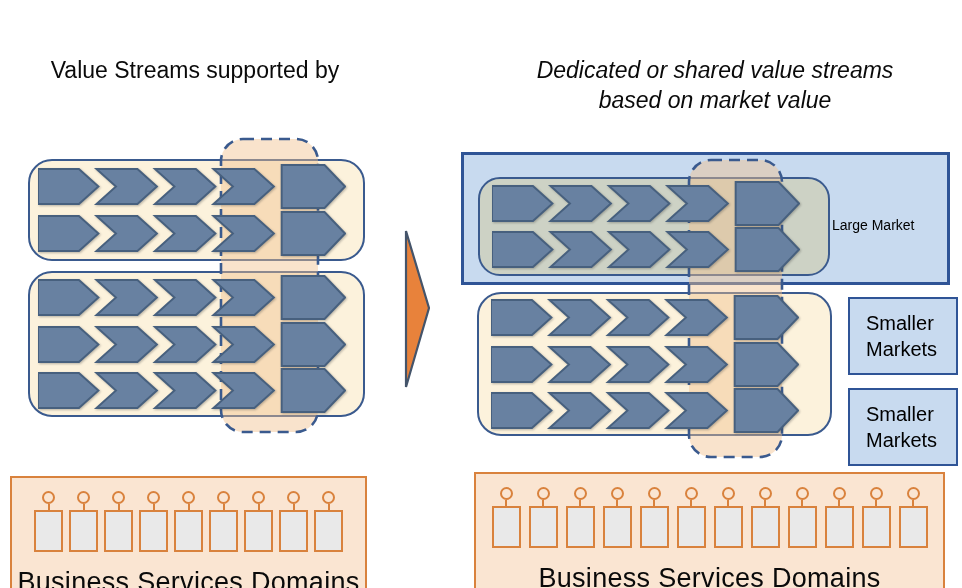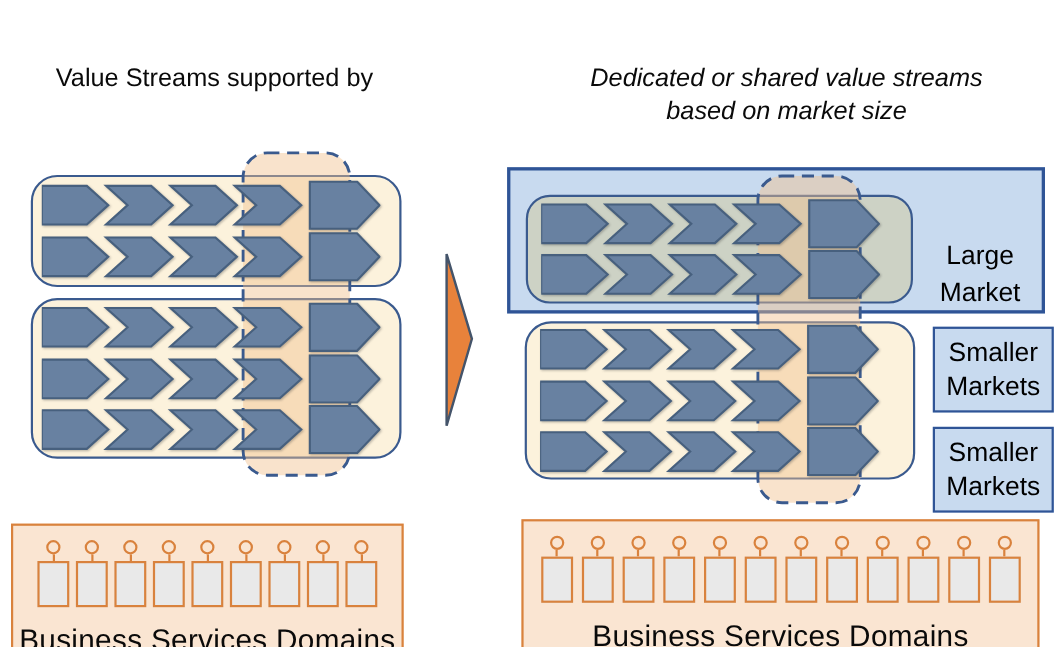--- a/index.html
+++ b/index.html
@@ -20,26 +20,26 @@
   .stream-box.gray{background:var(--gray-box-fill);border-radius:22px;}
   .chevron-row{position:relative;z-index:3;display:block;filter:drop-shadow(1.5px 1.5px 1px rgba(60,60,60,0.35));}
 
   .overlay{position:absolute;z-index:2;}
 
   .market-rect{
     position:absolute;background:var(--market-box-fill);
     border:3px solid var(--market-border);box-sizing:border-box;
   }
   .market-label-large{
-    position:absolute;width:118px;text-align:center;font-size:24px;line-height:1.4;z-index:1;
+    position:absolute;width:118px;font-size:14px;line-height:1.4;z-index:1;
   }
   .small-market{
     position:absolute;background:var(--market-box-fill);border:2.5px solid var(--market-border);
     box-sizing:border-box;display:flex;align-items:center;justify-content:center;
-    text-align:center;font-size:24px;line-height:1.3;
+    font-size:20px;line-height:1.3;padding-left:16px;
   }
 
   .transform-arrow{position:absolute;z-index:1;}
 
   .domain-box{
     position:absolute;background:var(--domain-box-fill);border:2.5px solid var(--domain-box-border);
     box-sizing:border-box;display:flex;flex-direction:column;align-items:center;
   }
   .icons{display:flex;margin-top:13px;}
   .icons.gap-left{gap:6px;}
@@ -53,21 +53,21 @@
 </head>
 <body>
 
 <div class="canvas">
 
   <div class="title title-left">
     <div>Value Streams supported by</div>
   </div>
   <div class="title title-right">
     <div>Dedicated or shared value streams</div>
-    <div>based on market size</div>
+    <div>based on market value</div>
   </div>
 
   <div class="stream-box" style="left:28px;top:115px;width:337px;height:102px;padding-left:8px;">
       <svg class="chevron-row" viewBox="0 0 316 46" width="308" height="45">
         <polygon points="0,5 42,5 62,23 42,41 0,41" fill="var(--chevron-fill)" stroke="var(--chevron-stroke)" stroke-width="2"></polygon>
         <polygon points="60,5 102,5 122,23 102,41 60,41 80,23" fill="var(--chevron-fill)" stroke="var(--chevron-stroke)" stroke-width="2"></polygon>
         <polygon points="120,5 162,5 182,23 162,41 120,41 140,23" fill="var(--chevron-fill)" stroke="var(--chevron-stroke)" stroke-width="2"></polygon>
         <polygon points="180,5 222,5 242,23 222,41 180,41 200,23" fill="var(--chevron-fill)" stroke="var(--chevron-stroke)" stroke-width="2"></polygon>
         <polygon points="250,1 294,1 315,23 294,45 250,45" fill="var(--chevron-fill)" stroke="var(--chevron-stroke)" stroke-width="2"></polygon>
       </svg>

